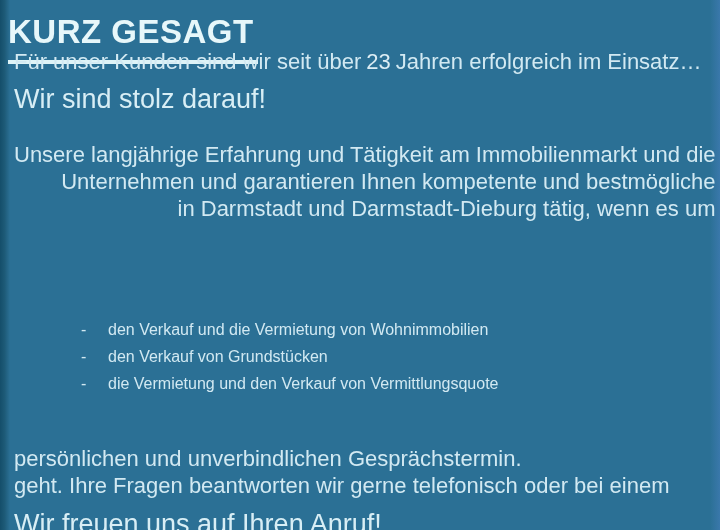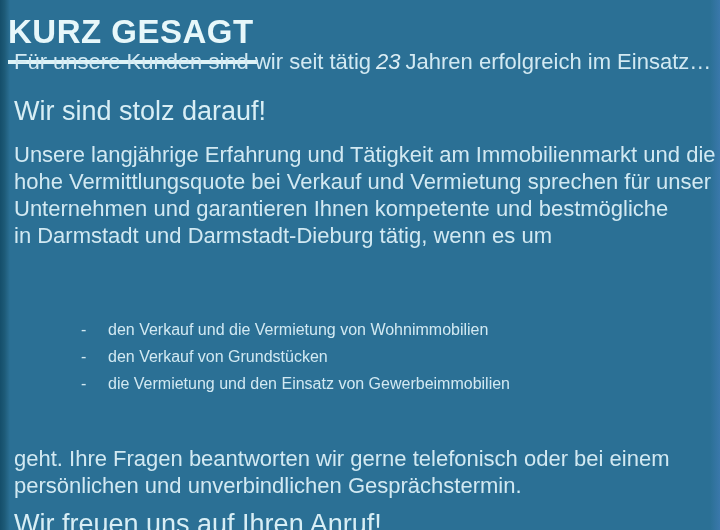--- a/index.html
+++ b/index.html
@@ -47,35 +47,35 @@
   .lead {
     left: 14px;
     top: 48px;
     font-size: 22px;
     line-height: 27px;
     white-space: nowrap;
   }
   .lead .years {
     margin: 0 5px;
     color: #dcedf4;
-    font-style: italic;
   }
   .stolz {
     left: 14px;
-    top: 96px;
+    top: 84px;
     font-size: 27px;
     line-height: 31px;
     color: #d8eef5;
     white-space: nowrap;
   }
   .para {
     left: 14px;
     top: 141px;
     font-size: 22px;
     line-height: 27px;
+    text-align: right;
   }
   .para .pline, .closing .pline { white-space: nowrap; }
   .list {
     left: 0;
     top: 316px;
     font-size: 16px;
     line-height: 27px;
     width: 720px;
     padding-left: 36px;
   }
@@ -104,42 +104,41 @@
 <body>
 
 <div class="edge-left"></div>
 <div class="edge-right"></div>
 
 <h1 class="abs title">
   <span class="underline">KURZ GESAGT</span>
 </h1>
 
 <div class="abs lead">
-  <span>Für unsere Kunden sind wir seit tätig</span><span class="years">23</span><span>Jahren erfolgreich im Einsatz…</span>
+  <span>Für unser Kunden sind wir seit über</span><span class="years">23</span><span>Jahren erfolgreich im Einsatz…</span>
 </div>
 
 <div class="abs stolz">Wir sind stolz darauf!</div>
 
 <div class="abs para">
   <div class="pline">Unsere langjährige Erfahrung und Tätigkeit am Immobilienmarkt und die</div>
-  <div class="pline">hohe Vermittlungsquote bei Verkauf und Vermietung sprechen für unser</div>
   <div class="pline">Unternehmen und garantieren Ihnen kompetente und bestmögliche</div>
   <div class="pline">in Darmstadt und Darmstadt-Dieburg tätig, wenn es um</div>
 </div>
 
 <div class="abs list">
   <div class="li">
     <span class="dash">-</span><span>den Verkauf und die Vermietung von Wohnimmobilien</span>
   </div>
   <div class="li">
     <span class="dash">-</span><span>den Verkauf von Grundstücken</span>
   </div>
   <div class="li">
-    <span class="dash">-</span><span>die Vermietung und den Einsatz von Gewerbeimmobilien</span>
+    <span class="dash">-</span><span>die Vermietung und den Verkauf von Vermittlungsquote</span>
   </div>
 </div>
 
 <div class="abs closing">
+  <div class="pline">persönlichen und unverbindlichen Gesprächstermin.</div>
   <div class="pline">geht. Ihre Fragen beantworten wir gerne telefonisch oder bei einem</div>
-  <div class="pline">persönlichen und unverbindlichen Gesprächstermin.</div>
 </div>
 
 <div class="abs cta">Wir freuen uns auf Ihren Anruf!</div>
 
 </body></html>

